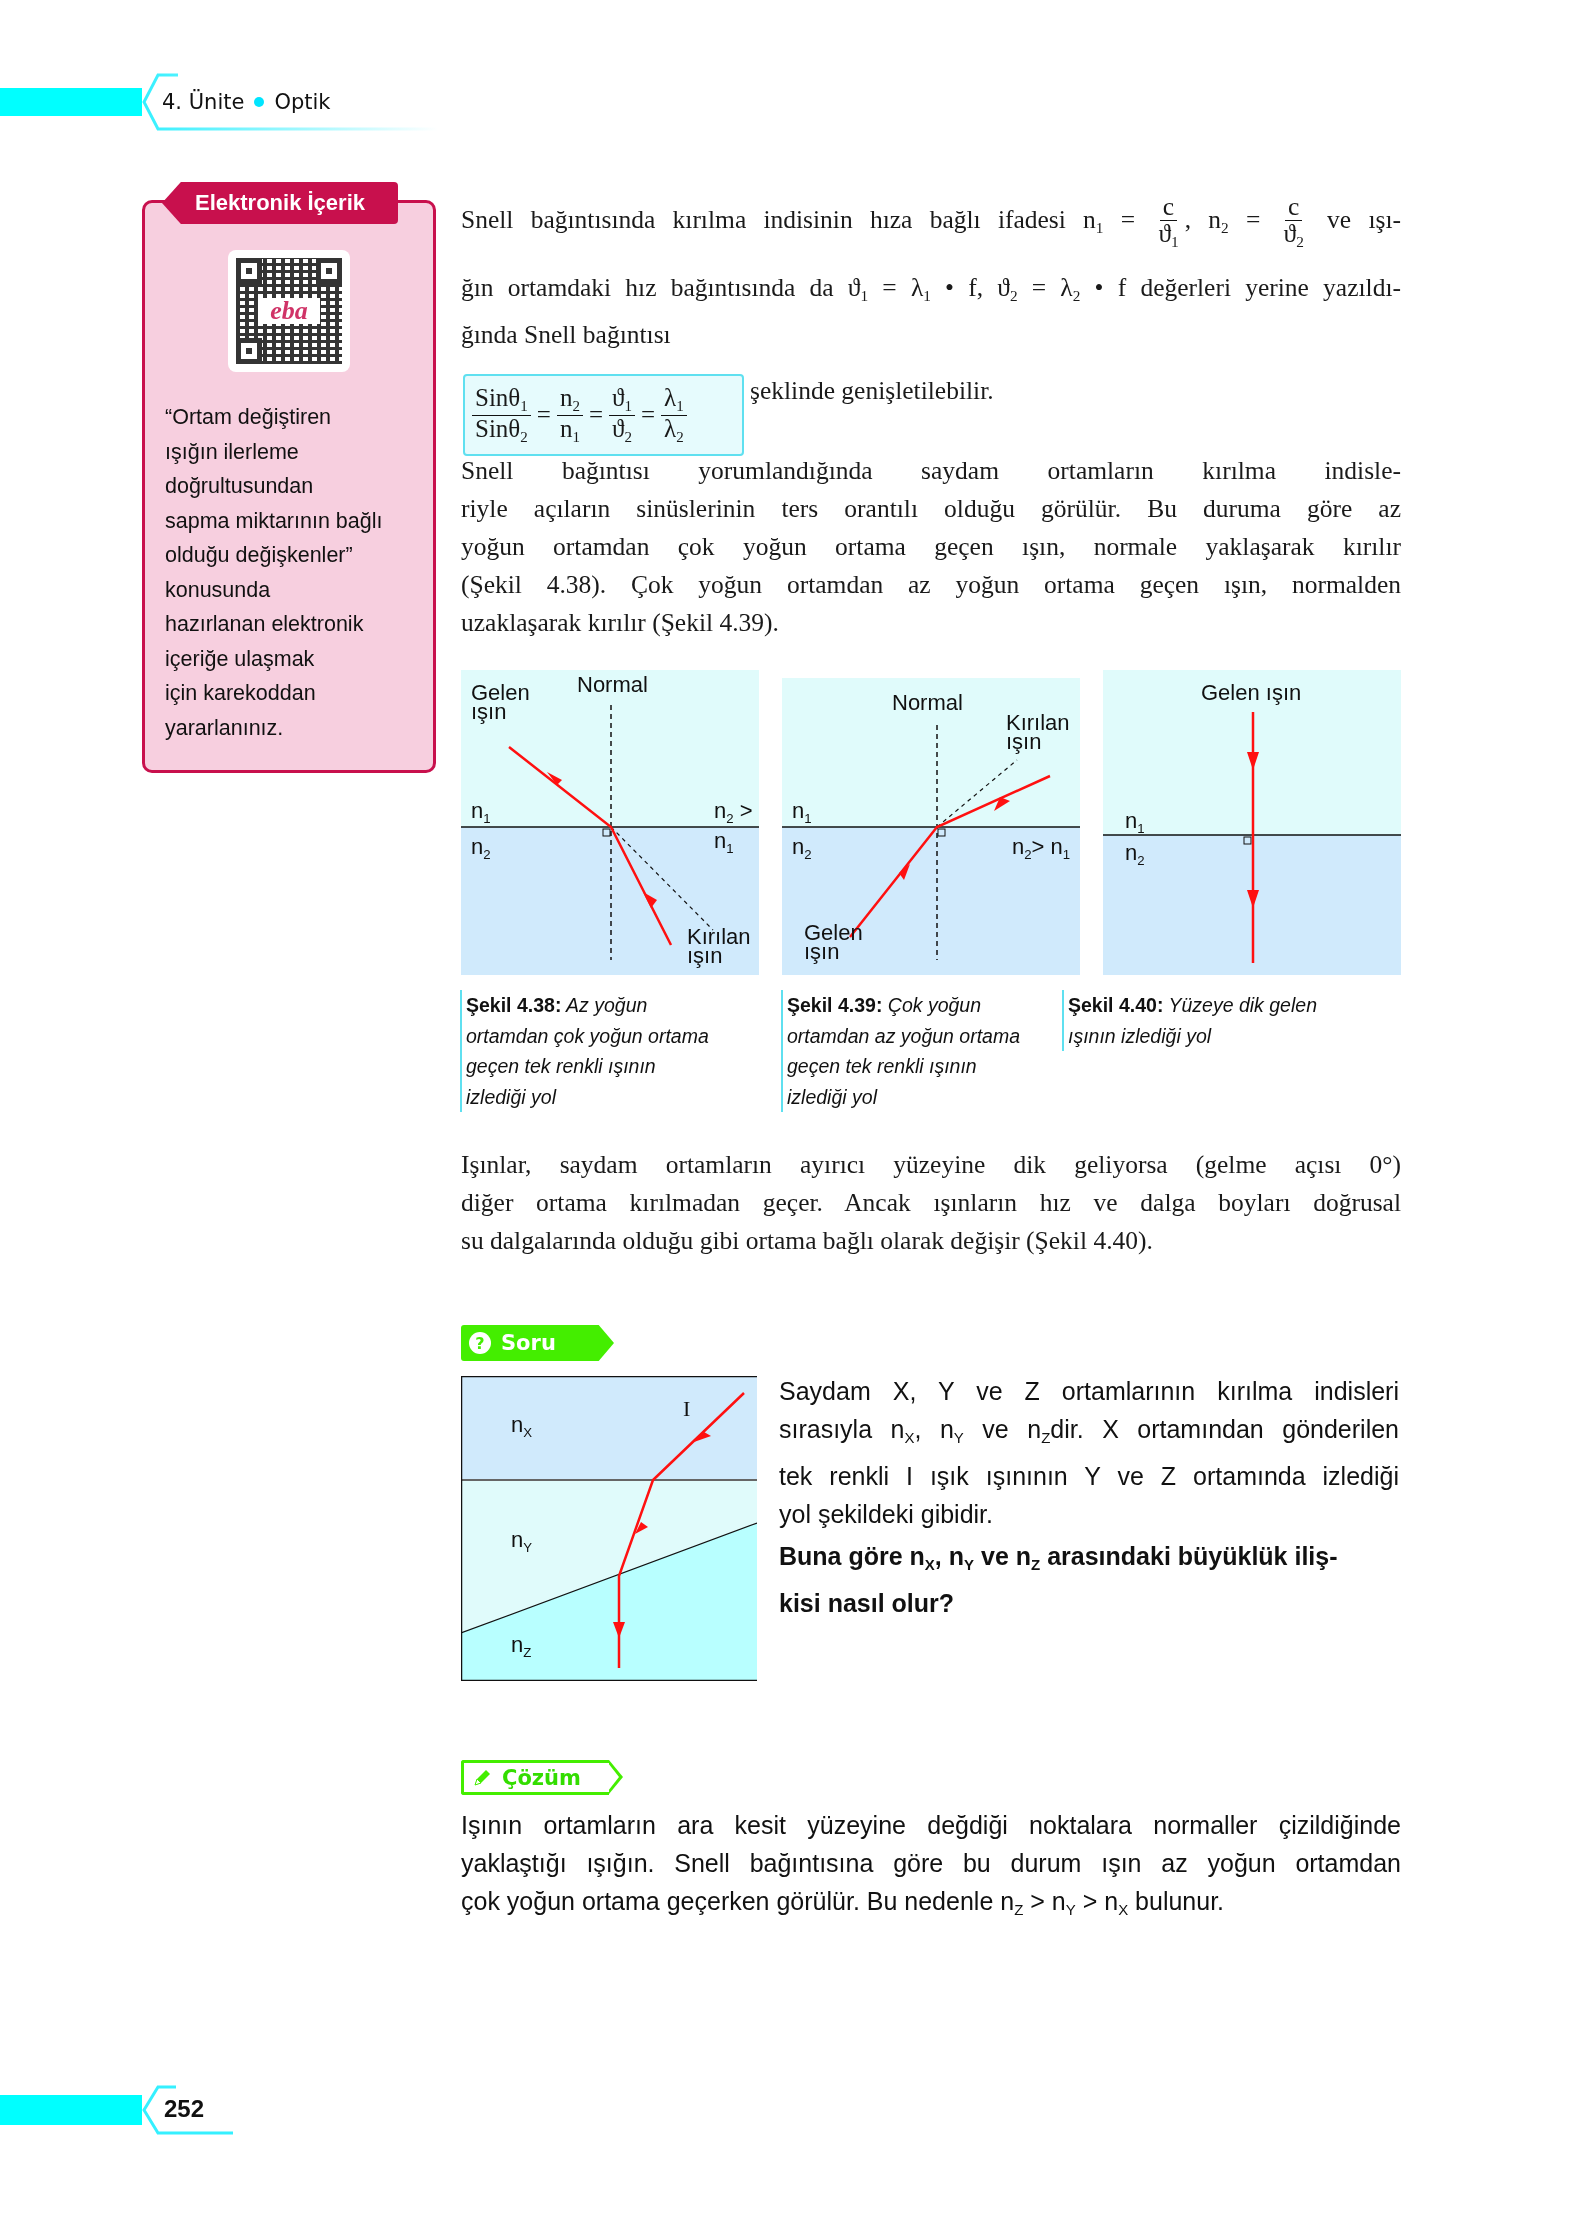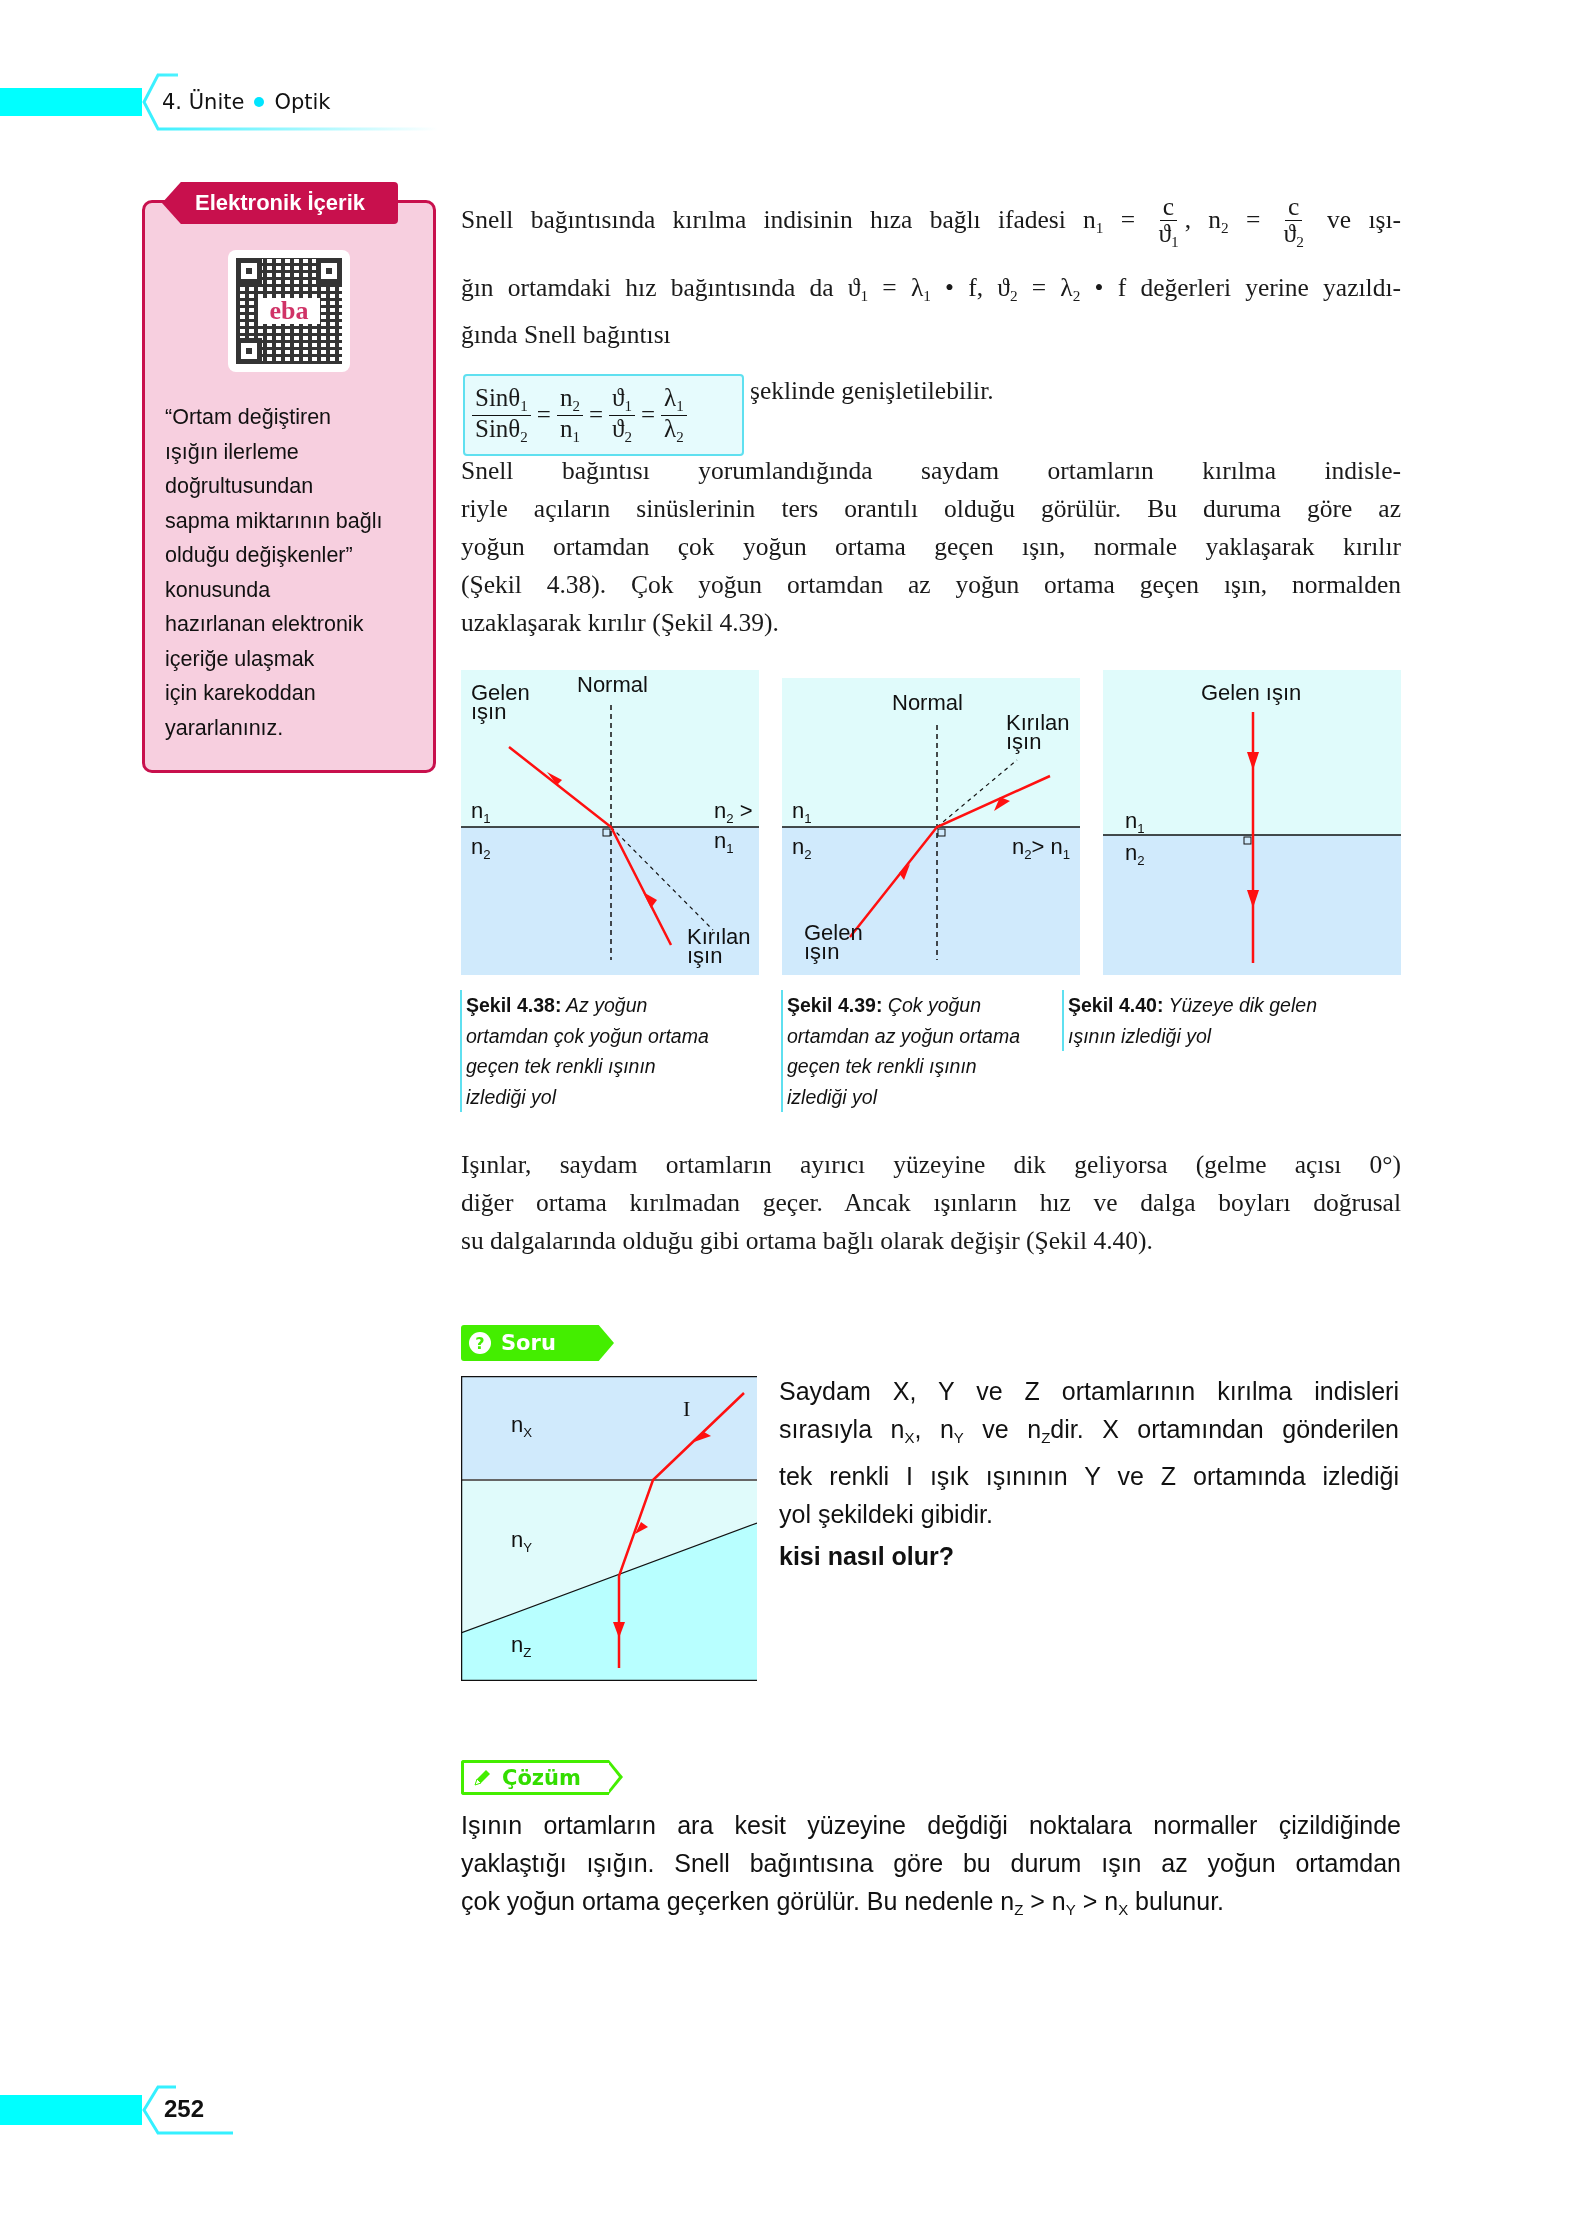--- a/index.html
+++ b/index.html
@@ -17,21 +17,21 @@
   .side { position: absolute; left: 142px; top: 200px; width: 294px; height: 573px; border: 3px solid #c8104d; border-radius: 10px; background: #f7cfdf; }
   .side-tab { position: absolute; left: 162px; top: 182px; width: 236px; height: 42px; background: #c8104d; color: #fff; font-family: "Liberation Sans", sans-serif; font-weight: bold; font-size: 22px; display: flex; align-items: center; justify-content: center; clip-path: polygon(8% 0, 100% 0, 100% 100%, 8% 100%, 0 50%); border-radius: 4px; }
   .qr { position: absolute; left: 228px; top: 250px; width: 122px; height: 122px; background: #fff; border-radius: 8px; padding: 8px; }
   .qr-grid { width: 106px; height: 106px; position: relative;
      background:
        repeating-linear-gradient(90deg, #111 0 4px, transparent 4px 9px),
        repeating-linear-gradient(0deg, #111 0 3px, transparent 3px 7px);
      opacity: .85; }
   .qr-corner { position: absolute; width: 26px; height: 26px; border: 5px solid #111; background: #fff; }
   .qr-corner::after { content: ""; position: absolute; left: 5px; top: 5px; width: 6px; height: 6px; background: #111; }
-  .qr-logo { position: absolute; left: 22px; top: 40px; width: 62px; height: 26px; background: #fff; color: #c8104d; font-family: "Liberation Serif", serif; font-weight: bold; font-size: 26px; text-align: center; line-height: 26px; }
+  .qr-logo { position: absolute; left: 22px; top: 40px; width: 62px; height: 26px; background: #fff; color: #c8104d; font-family: "Liberation Serif", serif; font-style: italic; font-weight: bold; font-size: 26px; text-align: center; line-height: 26px; }
   .side-text { position: absolute; left: 165px; top: 400px; width: 260px; font-family: "Liberation Sans", sans-serif; font-size: 21.5px; line-height: 34.5px; color: #111; }
   .side-text div { white-space: nowrap; }
 
   
   .p { position: absolute; left: 461px; width: 940px; font-size: 25.5px; line-height: 38px; text-align: justify; color: #1a1a1a; }
   .p .line { display: block; white-space: nowrap; text-align-last: justify; }
   .p .line.last { text-align-last: left; }
   sub { font-size: 60%; vertical-align: -0.35em; }
   .frac { display: inline-flex; flex-direction: column; align-items: center; vertical-align: middle; line-height: 1.05; margin: 0 3px; }
   .frac .num { border-bottom: 1.5px solid #111; padding: 0 3px; }
@@ -259,20 +259,21 @@
   <div class="fig-label" style="left:50px;top:153px;"><span>n</span><sub>Y</sub></div>
   <div class="fig-label" style="left:50px;top:258px;"><span>n</span><sub>Z</sub></div>
 </div>
 <div class="soru-text">
   <span class="line">Saydam X, Y ve Z ortamlarının kırılma indisleri</span>
   <span class="line"><span>sırasıyla n</span><sub>X</sub><span>, n</span><sub>Y</sub><span> ve n</span><sub>Z</sub><span>dir. X ortamından gönderilen</span></span>
   <span class="line">tek renkli I ışık ışınının Y ve Z ortamında izlediği</span>
   <span class="line last">yol şekildeki gibidir.</span>
 </div>
 <div class="soru-q">
+  <span style="display:block;white-space:nowrap;"><span>Buna göre n</span><sub>X</sub><span>, n</span><sub>Y</sub><span> ve n</span><sub>Z</sub><span> arasındaki büyüklük iliş-</span></span>
   <span style="display:block;">kisi nasıl olur?</span>
 </div>
 
 <div class="cozum-tab">
   <svg width="20" height="20" viewBox="0 0 20 20">
       <path d="M3 17 L5 11 L14 2 L18 6 L9 15 Z" fill="#44ee00"></path>
       <path d="M3 17 L5 11 L9 15 Z" fill="#fff" stroke="#44ee00" stroke-width="1"></path>
     </svg>
   <span>Çözüm</span>
 </div>

